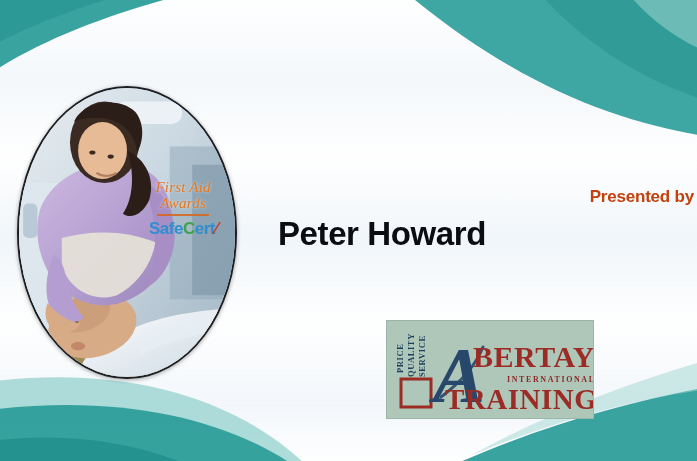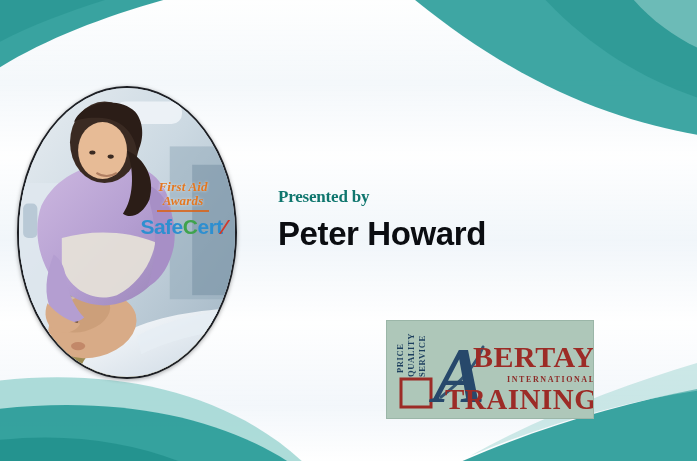--- a/index.html
+++ b/index.html
@@ -72,38 +72,38 @@
     position: absolute;
     left: 49%;
     top: 32%;
     width: 54%;
     text-align: center;
     pointer-events: none;
   }
   .overlay-firstaid {
     font-family: "Liberation Serif", serif;
     font-style: italic;
-    font-weight: bold;
-    font-size: 13px;
+    font-weight: normal;
+    font-size: 15px;
     line-height: 1.05;
     color: #e4771f;
     text-shadow: 0 0 3px rgba(255,255,255,0.65);
     letter-spacing: 0.2px;
   }
   .overlay-rule {
     width: 52px;
     height: 2px;
     margin: 2px auto 3px auto;
     background: #d9641a;
     opacity: 0.85;
   }
   .overlay-safecert {
     font-family: "Liberation Sans", sans-serif;
     font-weight: bold;
-    font-size: 21px;
+    font-size: 17px;
     letter-spacing: -0.5px;
     white-space: nowrap;
   }
   .overlay-safecert .sc-blue  { color: #2e8fd0; }
   .overlay-safecert .sc-green { color: #3fa34d; }
   .overlay-safecert .sc-red   { color: #d0392b; }
 
   
   #award-title {
     position: absolute;
@@ -116,26 +116,25 @@
     color: #b01a1a;
     white-space: nowrap;
     line-height: 1.05;
   }
 
   #presented-by-label {
     position: absolute;
     left: 278px;
     top: 187px;
     width: 416px;
-    text-align: left;
+    text-align: right;
     font-size: 17px;
     font-weight: bold;
-    color: #0f766e;
+    color: #c2410c;
     letter-spacing: -0.2px;
-    font-family: Liberation Serif, serif;
   }
 
   #recipient-name {
     position: absolute;
     left: 278px;
     top: 216px;
     width: 416px;
     text-align: left;
     font-size: 33px;
     font-weight: bold;

